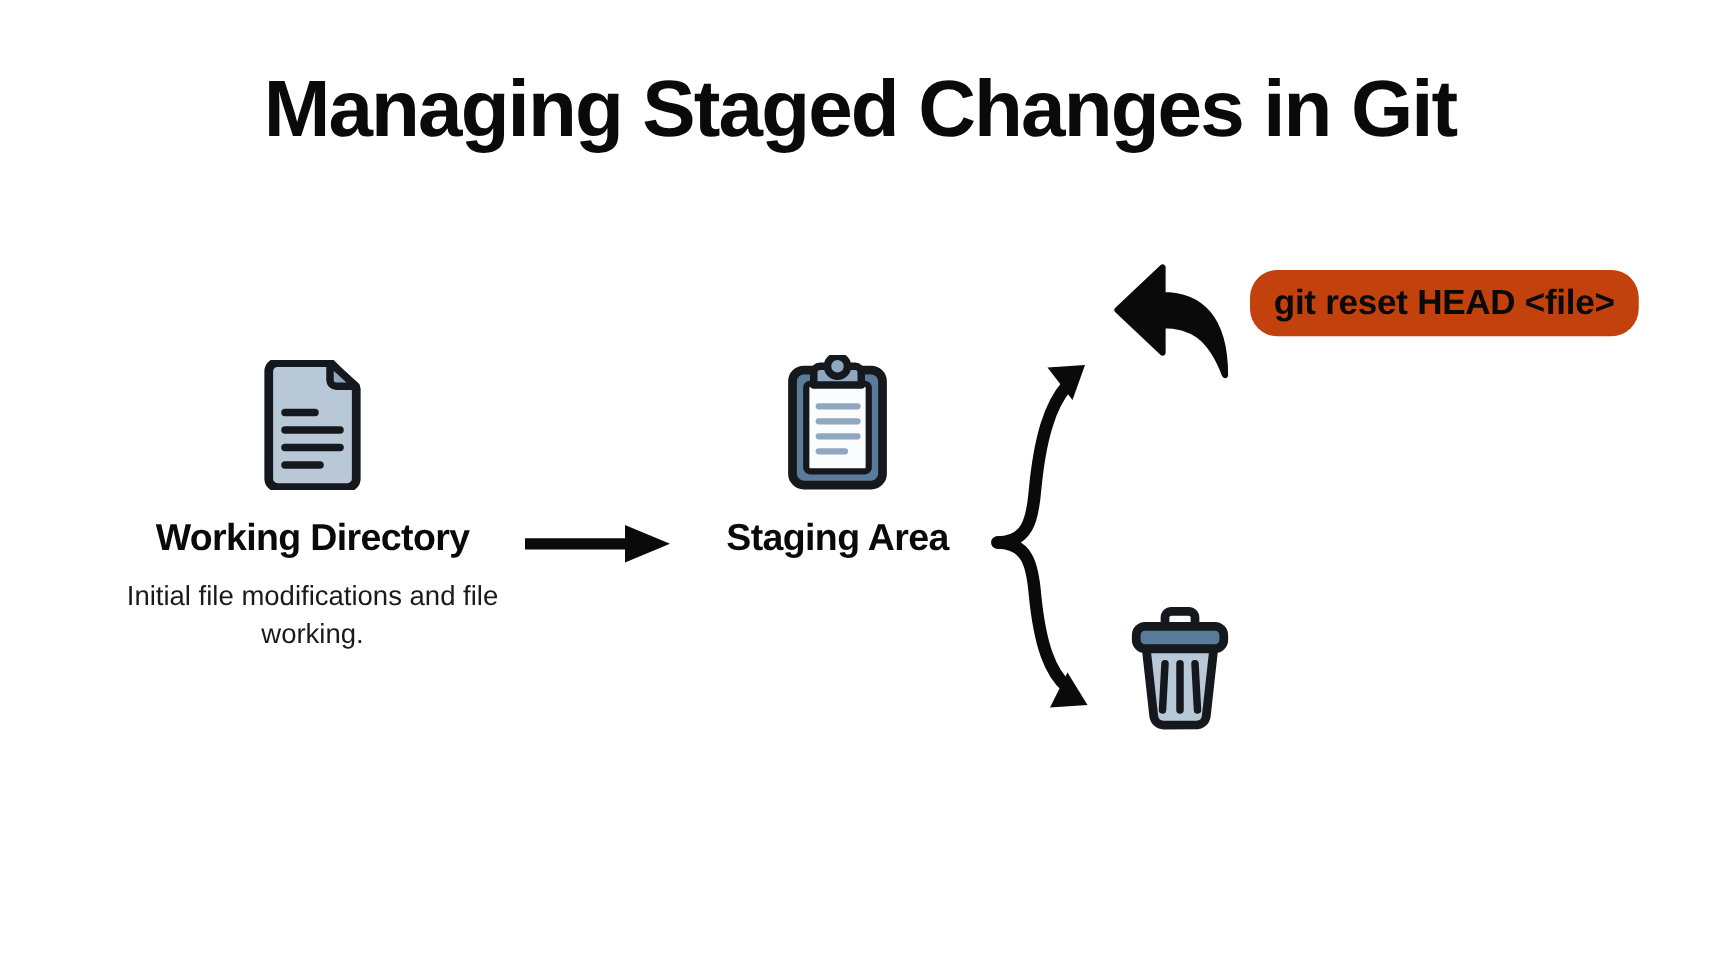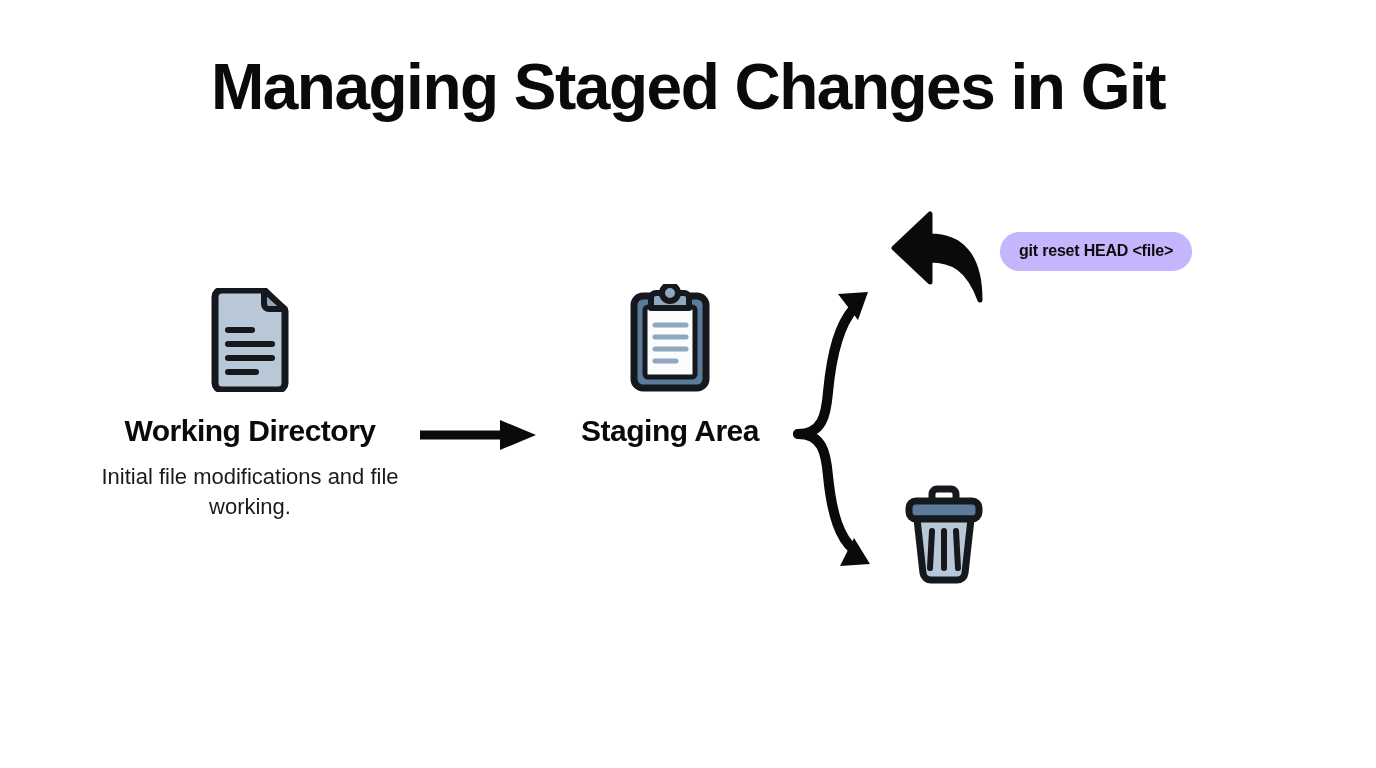--- a/index.html
+++ b/index.html
@@ -108,25 +108,25 @@
     line-height: 1.22;
   }
   .branch-desc {
     font-size: 22px;
     line-height: 1.33;
     color: #1a1a1a;
     margin-top: 12px;
   }
   .code-pill {
     display: inline-block;
-    margin-top: 32px;
-    background: #c4b5fd;
+    margin-top: 16px;
+    background: #c2410c;
     border-radius: 22px;
     padding: 10px 19px 11px 19px;
-    font-size: 16px;
+    font-size: 28px;
     font-weight: bold;
     color: #0a0a0a;
     white-space: nowrap;
     letter-spacing: -0.2px;
   }
 
   #branch-unstaging { left: 1000px; top: 200px; }
   #branch-reverting { left: 1000px; top: 470px; }
 </style>
 </head>

